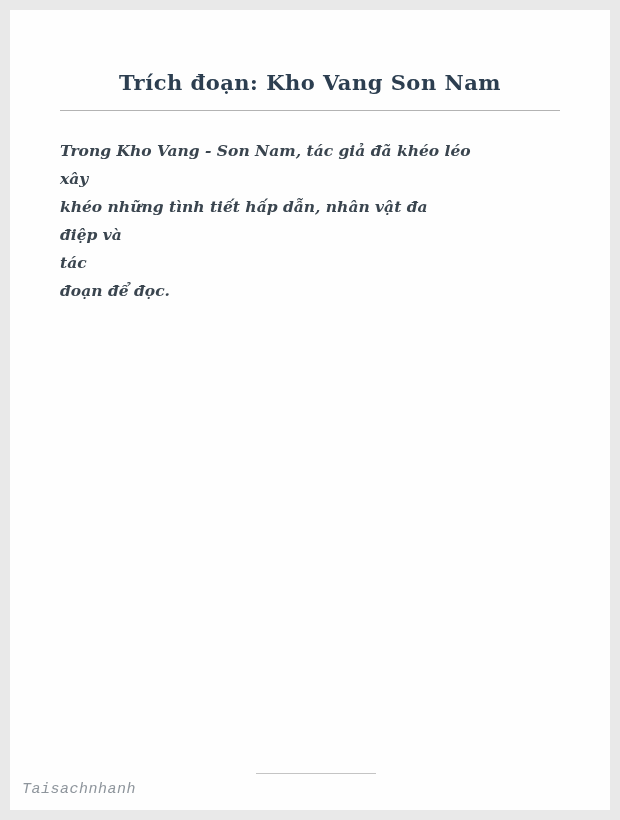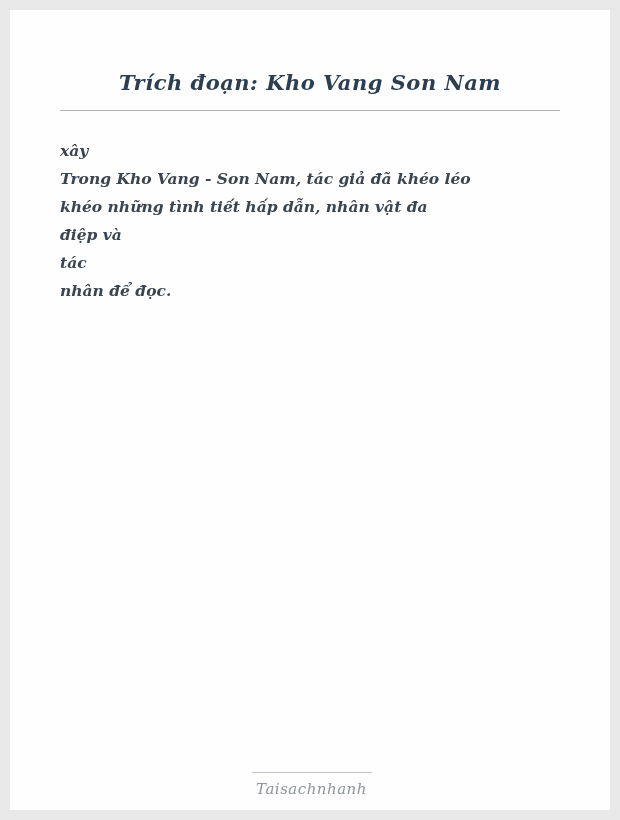--- a/index.html
+++ b/index.html
@@ -20,21 +20,20 @@
     margin: 10px auto;
     background: #fefefe;
     box-sizing: border-box;
     padding-top: 58px;
   }
   .title {
     margin: 0;
     text-align: center;
     font-size: 21px;
     font-weight: bold;
-    font-style: italic;
     letter-spacing: 0.5px;
     color: #2c3e50;
     line-height: 30px;
   }
   .title-divider {
     height: 0;
     border-top: 1px solid #b3b3b3;
     margin: 12px 50px 0 50px;
   }
   .excerpt {
@@ -43,24 +42,25 @@
     font-style: italic;
     font-weight: bold;
     color: #3a454f;
     line-height: 28px;
   }
   .excerpt .line {
     white-space: pre;
   }
   .footer {
     position: absolute;
-    left: 3px;
+    left: 12px;
     right: 0;
     bottom: 12px;
-    text-align: center;
+    text-align: left;
+    font-family: Liberation Mono, monospace;
   }
   .footer-divider {
     width: 120px;
     height: 0;
     border-top: 1px solid #c4c4c4;
     margin: 0 auto;
   }
   .footer-brand {
     margin-top: 7px;
     font-size: 15px;
@@ -72,26 +72,26 @@
 </head>
 <body>
 
 <div class="page">
 
   <h1 class="title">Trích đoạn: Kho Vang Son Nam</h1>
 
   <div class="title-divider"></div>
 
   <div class="excerpt">
+    <div class="line">Trong Kho Vang - Son Nam, tác giả đã khéo léo</div>
     <div class="line">xây</div>
-    <div class="line">Trong Kho Vang - Son Nam, tác giả đã khéo léo</div>
     <div class="line">khéo những tình tiết hấp dẫn, nhân vật đa</div>
     <div class="line">điệp và</div>
     <div class="line">tác</div>
-    <div class="line">nhân để đọc.</div>
+    <div class="line">đoạn để đọc.</div>
   </div>
 
   <div class="footer">
     <div class="footer-divider"></div>
     <div class="footer-brand">Taisachnhanh</div>
   </div>
 
 </div>
 
 </body></html>

